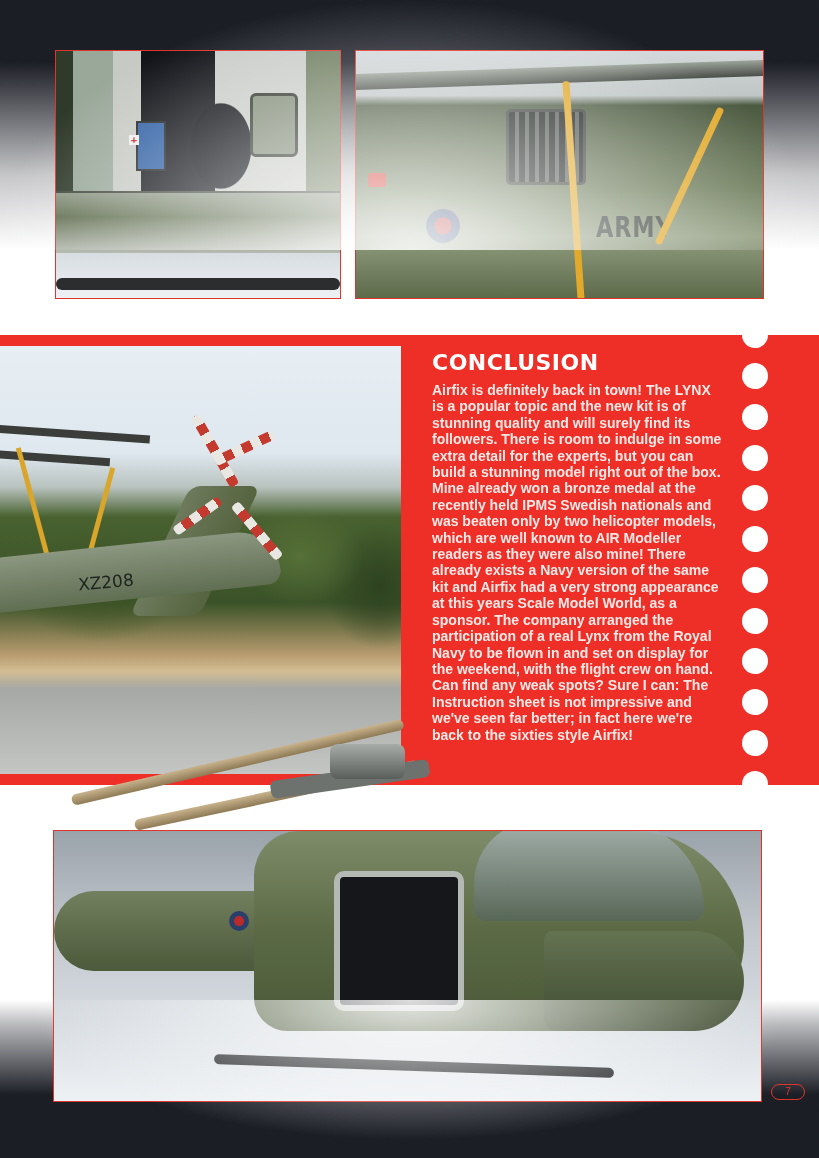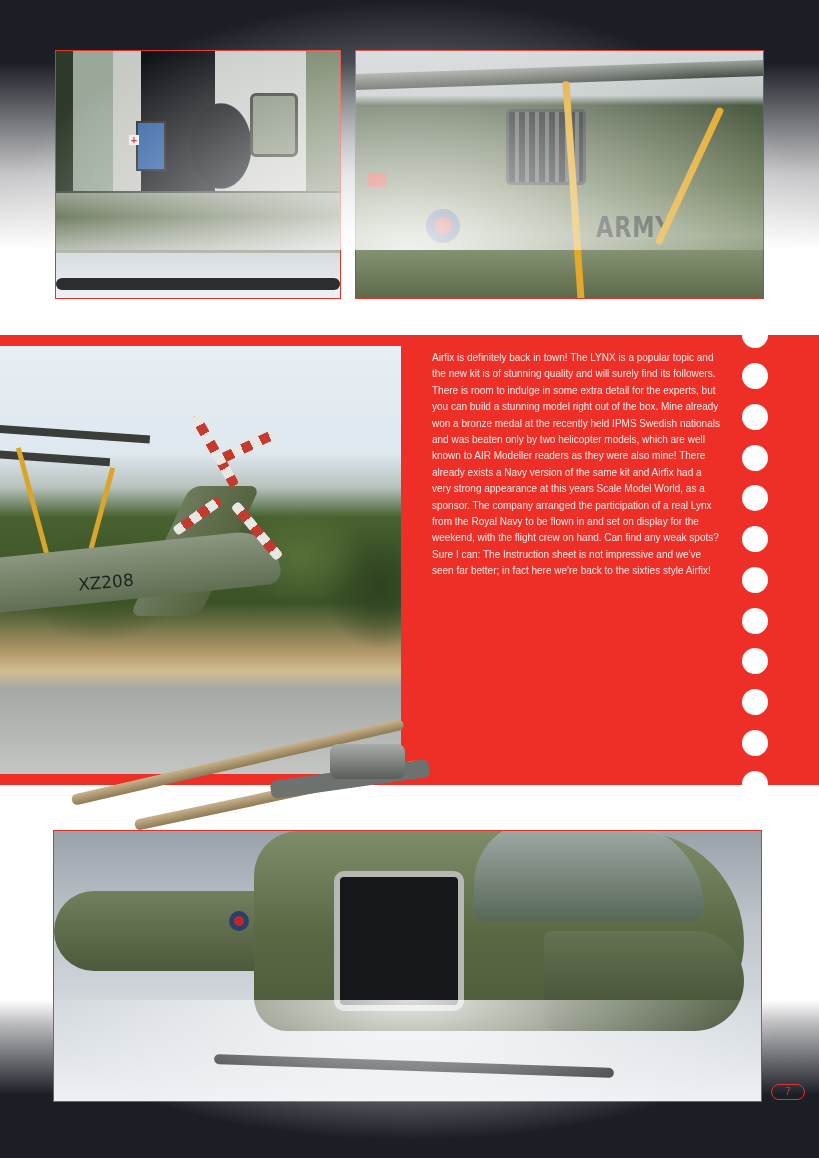--- a/index.html
+++ b/index.html
@@ -173,21 +173,21 @@
     .article {
       position: absolute; left: 432px; top: 350px; width: 290px;
     }
     .article h1 {
       font-family: "DejaVu Sans", sans-serif;
       font-size: 22px; font-weight: bold; color: #ffffff; letter-spacing: 0.5px;
       margin-bottom: 6px; line-height: 26px;
     }
     .article p {
       font-family: "Liberation Sans", sans-serif;
-      font-size: 10px; line-height: 16.4px; color: #fbe9e7;
+      font-size: 14px; line-height: 16.4px; color: #fbe9e7; font-weight: bold;
     }
 
     
     .photo-4 {
       left: 53px; top: 830px; width: 709px; height: 272px;
       background: linear-gradient(180deg, #9aa2aa 0%, #c0c6cc 35%, #d6dbe0 70%, #eef1f4 100%);
     }
     .heli-body {
       position: absolute; left: 200px; top: 0px; width: 490px; height: 200px;
       background: linear-gradient(180deg, #7f8c6a 0%, #5b6a45 50%, #4a5838 100%);
@@ -295,20 +295,21 @@
   <div class="fin"></div>
   <div class="tailboom"></div>
   <div class="reg">XZ208</div>
   <div class="blade b1"></div>
   <div class="blade b2"></div>
   <div class="blade b3"></div>
   <div class="blade b4"></div>
 </div>
 
 <div class="article">
+  <h1>CONCLUSION</h1>
   <p>Airfix is definitely back in town! The LYNX is a popular topic and the new kit is of stunning quality and will surely find its followers. There is room to indulge in some extra detail for the experts, but you can build a stunning model right out of the box. Mine already won a bronze medal at the recently held IPMS Swedish nationals and was beaten only by two helicopter models, which are well known to AIR Modeller readers as they were also mine! There already exists a Navy version of the same kit and Airfix had a very strong appearance at this years Scale Model World, as a sponsor. The company arranged the participation of a real Lynx from the Royal Navy to be flown in and set on display for the weekend, with the flight crew on hand. Can find any weak spots? Sure I can: The Instruction sheet is not impressive and we've seen far better; in fact here we're back to the sixties style Airfix!</p>
 </div>
 
 <div class="photo photo-4">
   <div class="heli-tail"></div>
   <div class="heli-body"></div>
   <div class="heli-cockpit"></div>
   <div class="heli-nose"></div>
   <div class="heli-door"></div>
   <div class="heli-roundel"></div>

